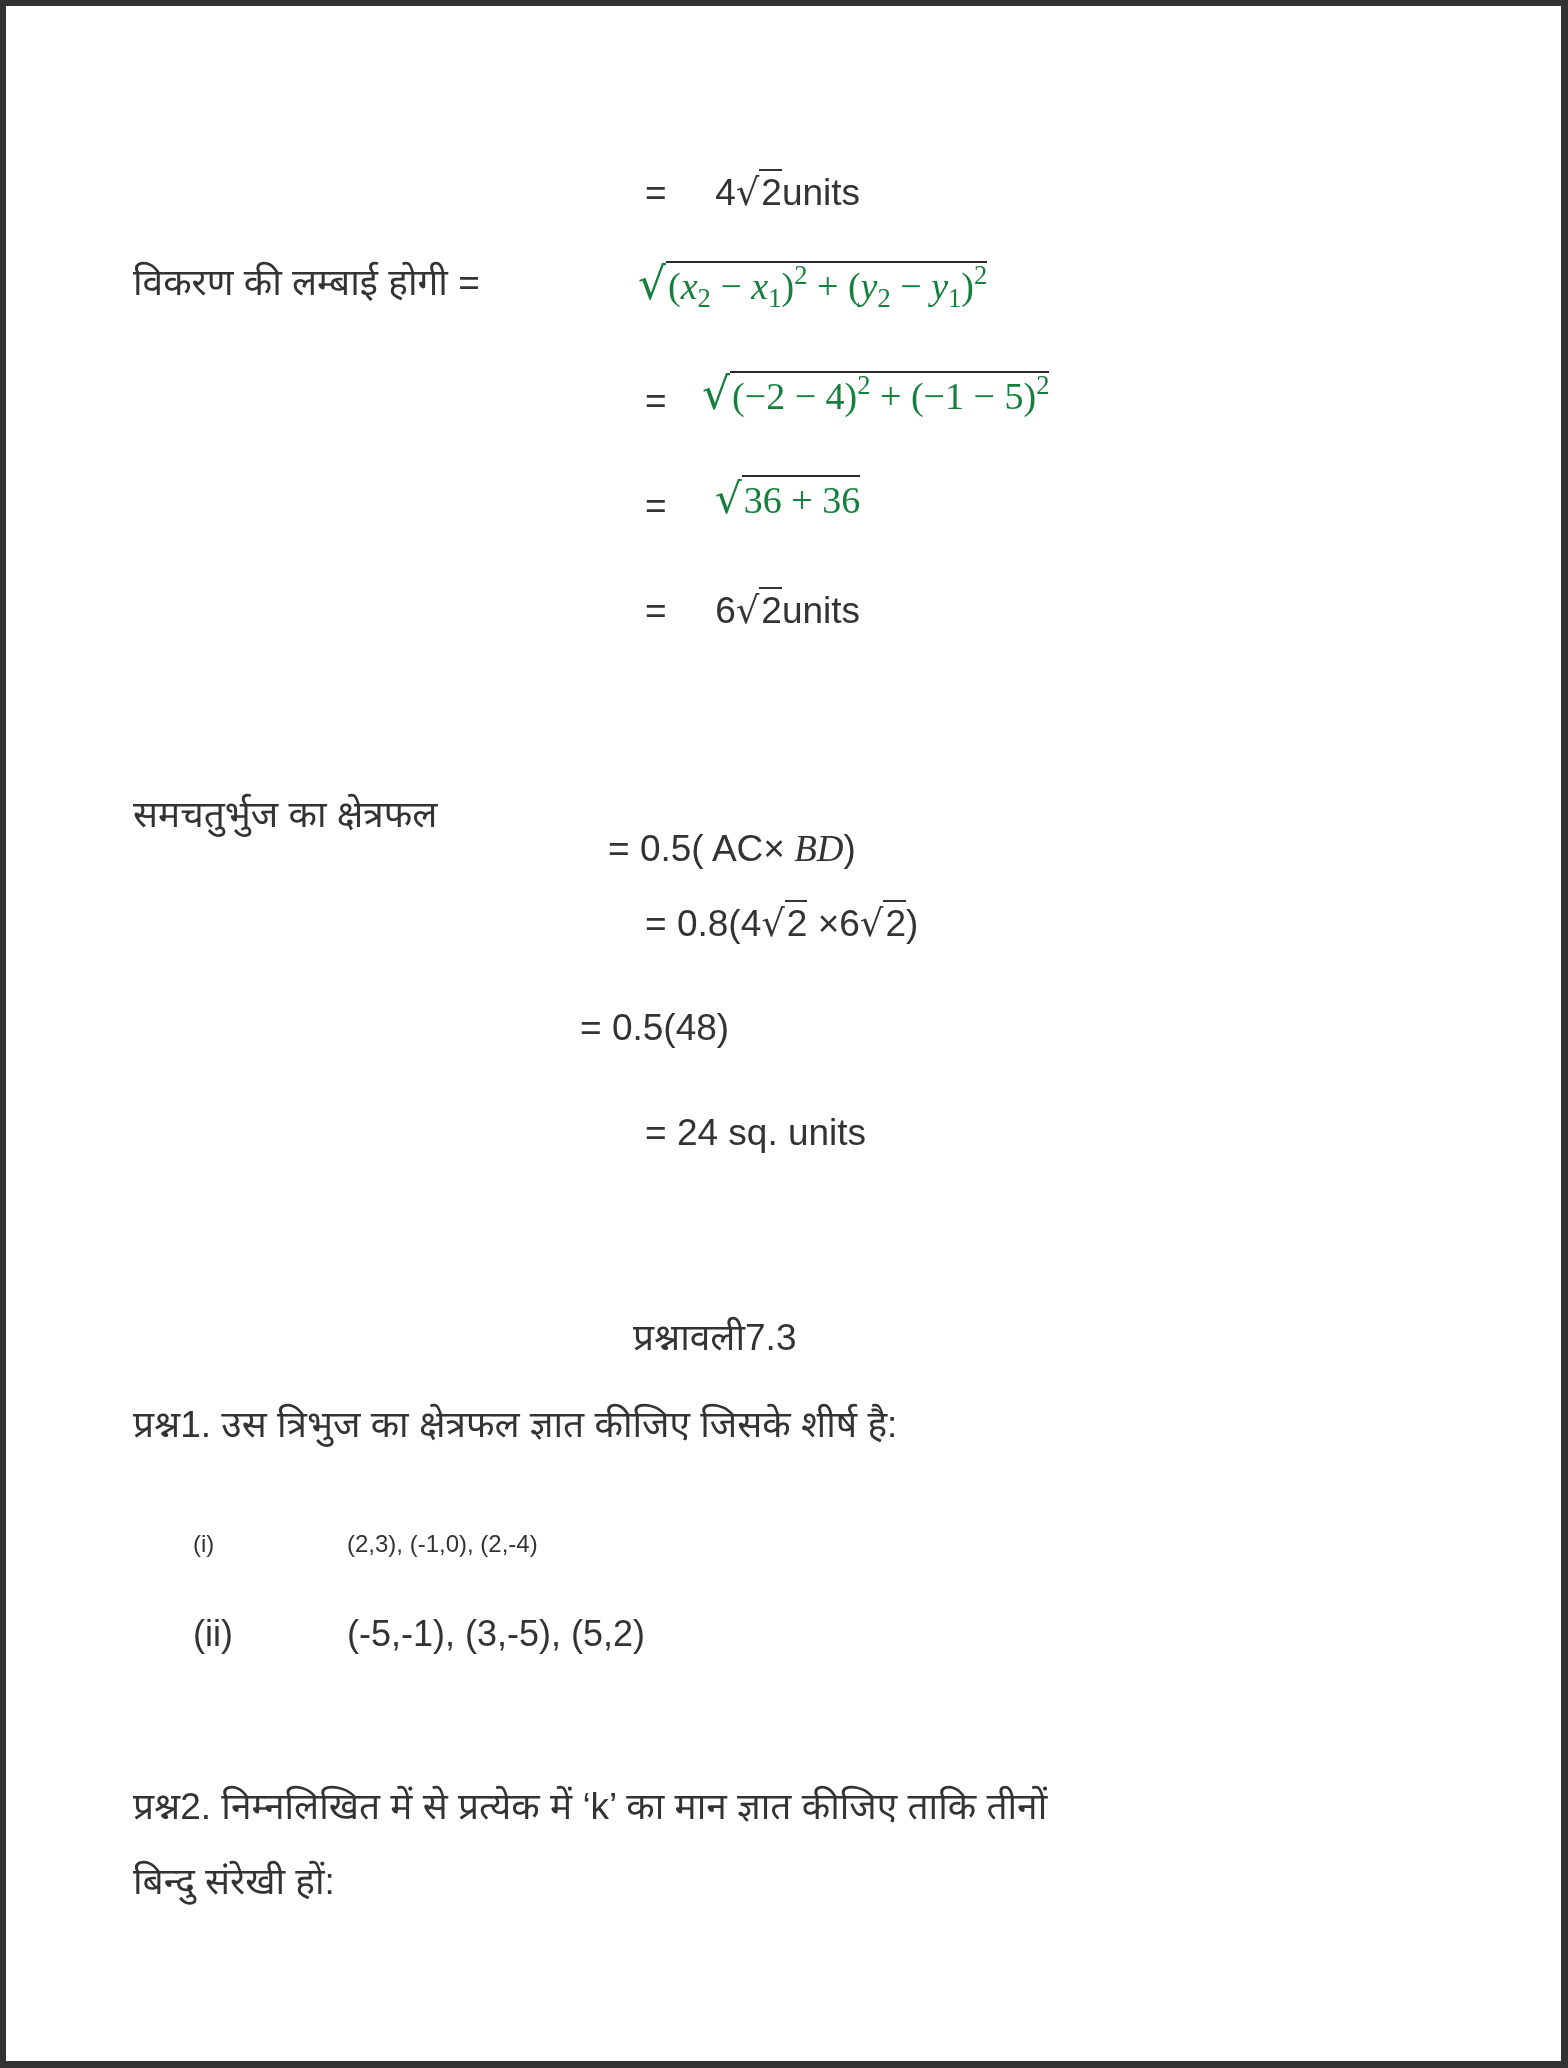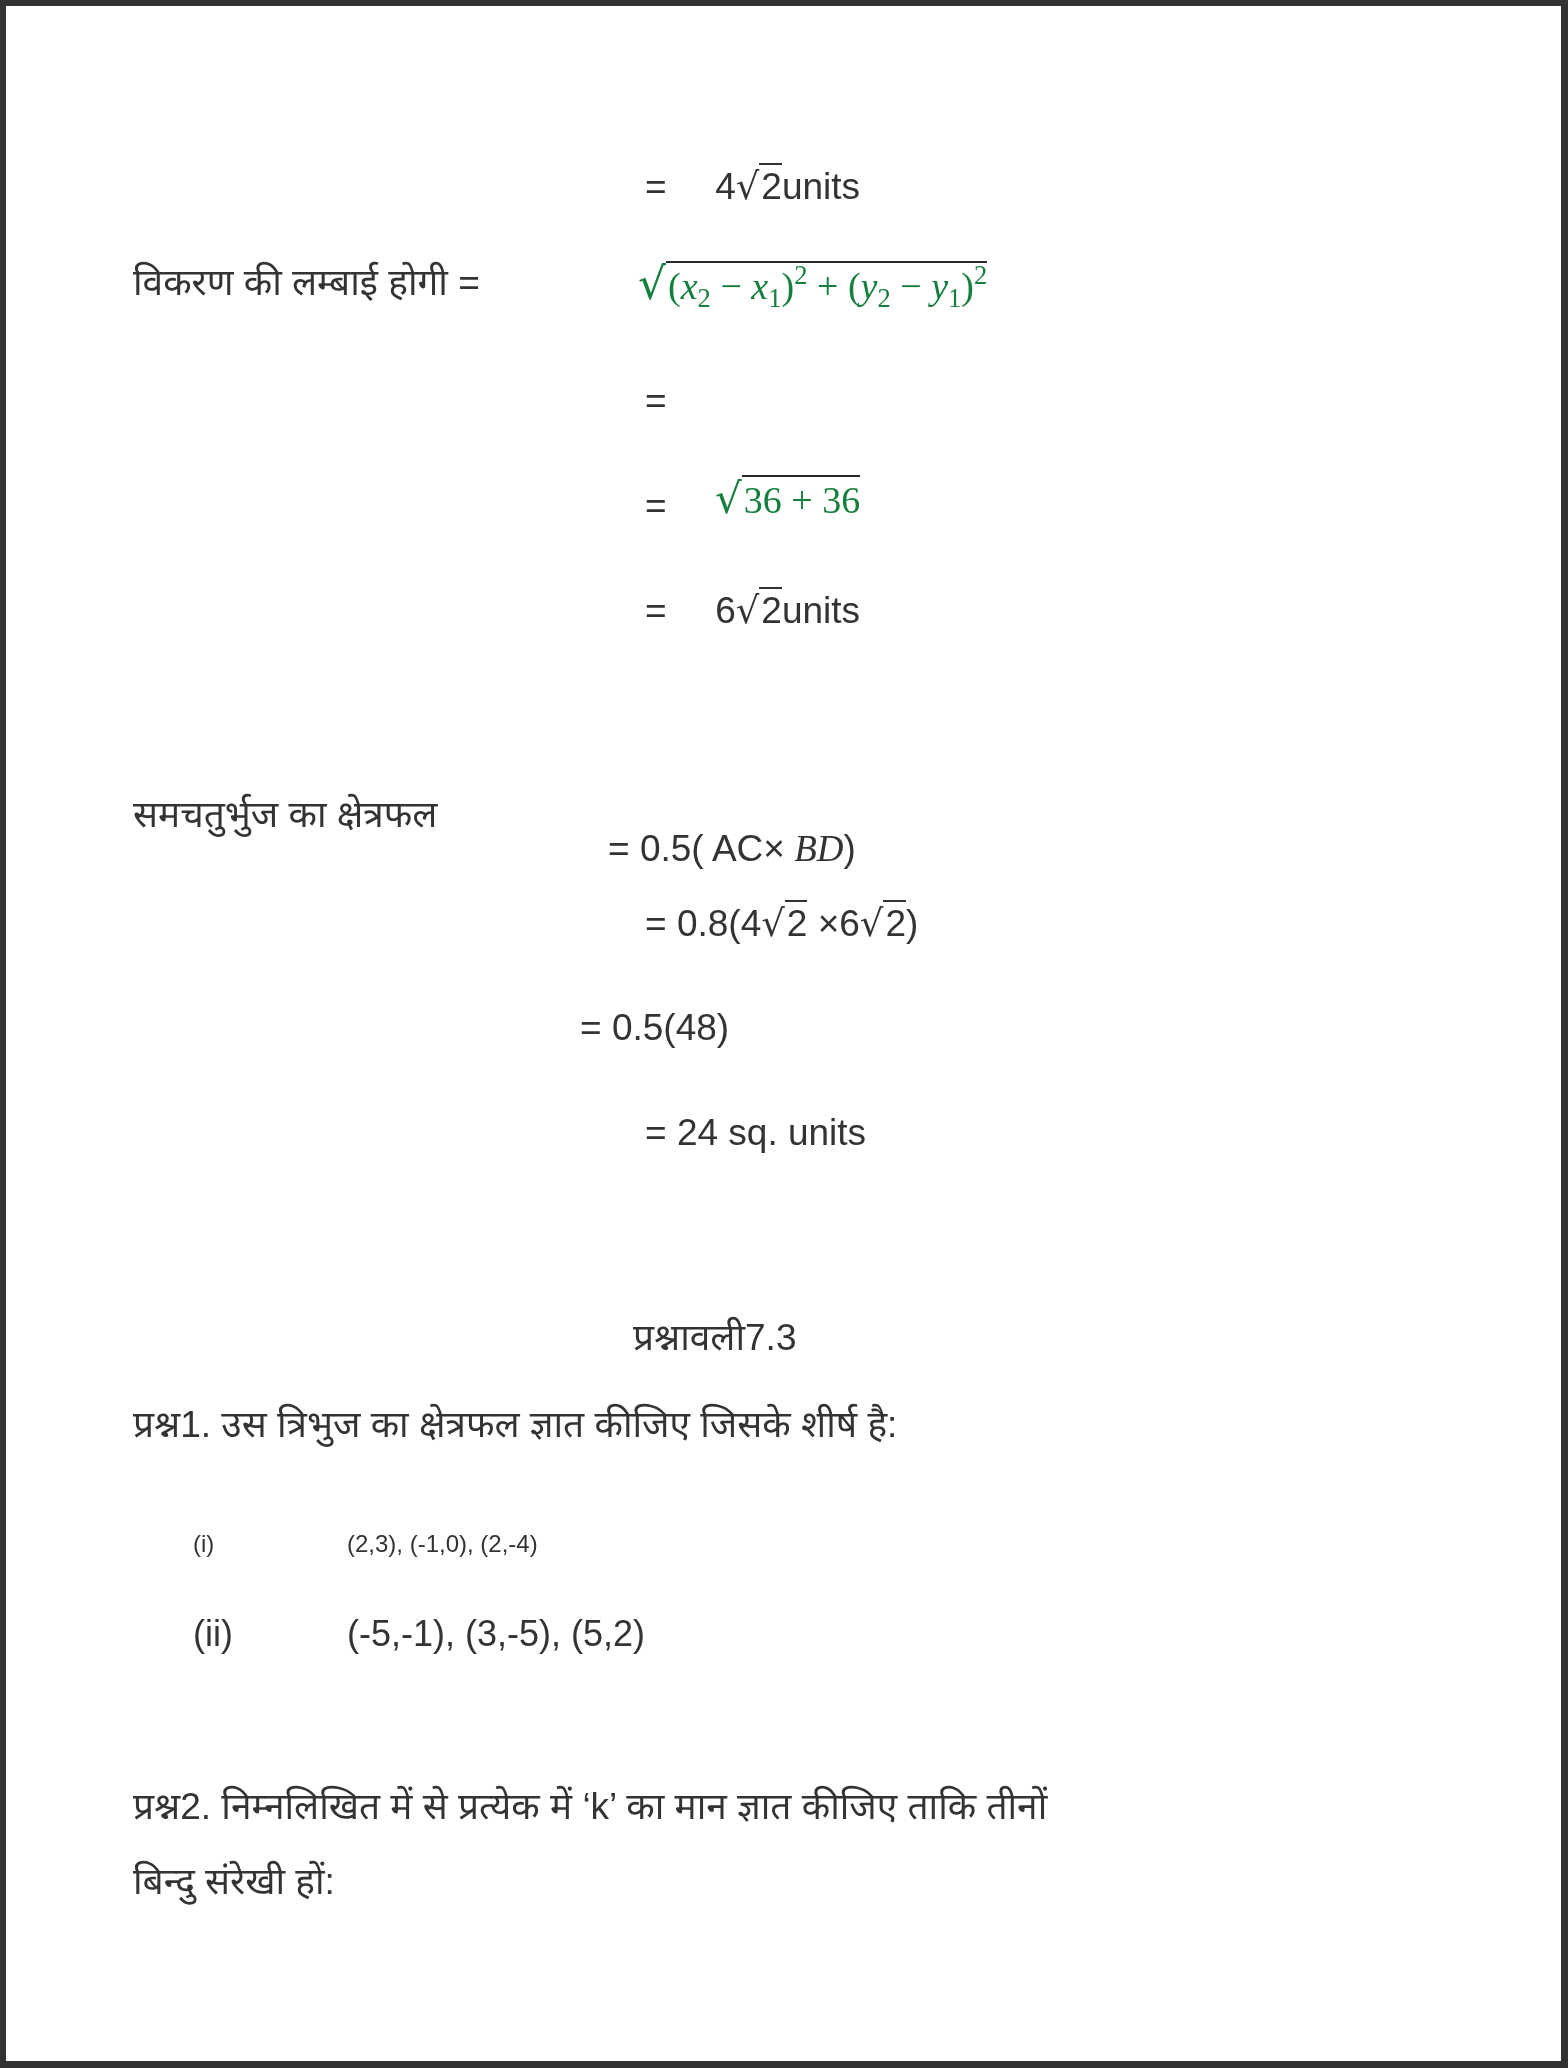--- a/index.html
+++ b/index.html
@@ -26,36 +26,39 @@
   .rad { display:inline-block; position:relative; }
   .rad .radsign { font-family:"DejaVu Sans",sans-serif; font-weight:normal; }
   .rad .radicand { border-top:2.5px solid #2a2a2a; padding-top:2px; padding-left:2px; }
   .sans-sqrt .radicand { border-top:2.5px solid #333; padding-top:1px; }
 </style>
 </head>
 <body>
 
 <div class="page">
 
-  <div class="line" style="left:639px; top:162px;">
+  <div class="line" style="left:639px; top:168px;">
     <span>=</span>
     <span style="display:inline-block;width:28px;"></span>
     <span>4</span><span class="rad sans-sqrt"><span class="radsign">√</span><span class="radicand">2</span></span><span>units</span>
   </div>
 
   <div class="line" style="left:127px; top:258px;">
     <span>विकरण की लम्बाई होगी</span>
     <span>=</span>
   </div>
   <div class="line math" style="left:632px; top:256px;">
     <span class="rad"><span class="radsign" style="font-size:44px;">√</span><span class="radicand"><span>(</span><span class="it">x</span><span class="sub">2</span><span> − </span><span class="it">x</span><span class="sub">1</span><span>)</span><span class="sup">2</span><span> + </span><span>(</span><span class="it">y</span><span class="sub">2</span><span> − </span><span class="it">y</span><span class="sub">1</span><span>)</span><span class="sup">2</span></span></span>
   </div>
 
   <div class="line" style="left:639px; top:376px;">
     <span>=</span>
+  </div>
+  <div class="line math" style="left:696px; top:366px;">
+    <span class="rad"><span class="radsign" style="font-size:44px;">√</span><span class="radicand"><span>(−2 − 4)</span><span class="sup">2</span><span> + </span><span>(−1 − 5)</span><span class="sup">2</span></span></span>
   </div>
 
   <div class="line" style="left:639px; top:481px;">
     <span>=</span>
   </div>
   <div class="line math" style="left:709px; top:472px;">
     <span class="rad"><span class="radsign" style="font-size:42px;">√</span><span class="radicand">36 + 36</span></span>
   </div>
 
   <div class="line" style="left:639px; top:586px;">

